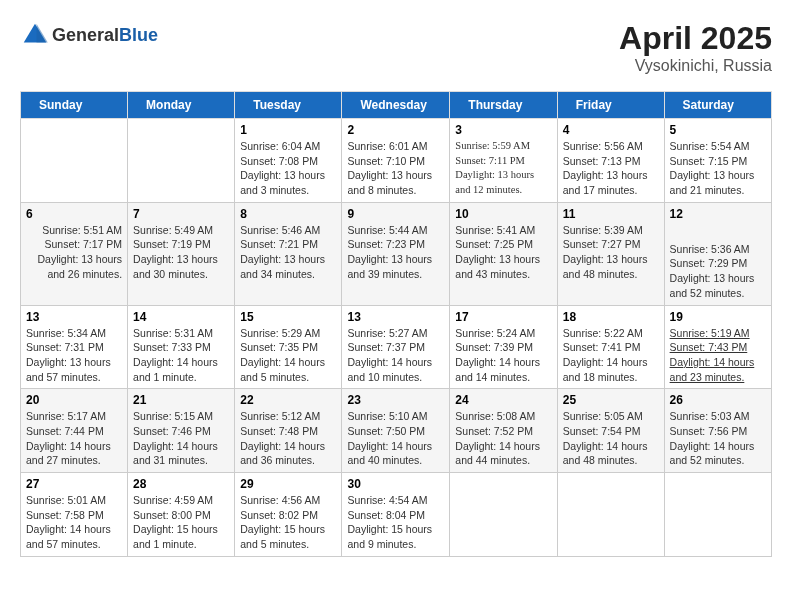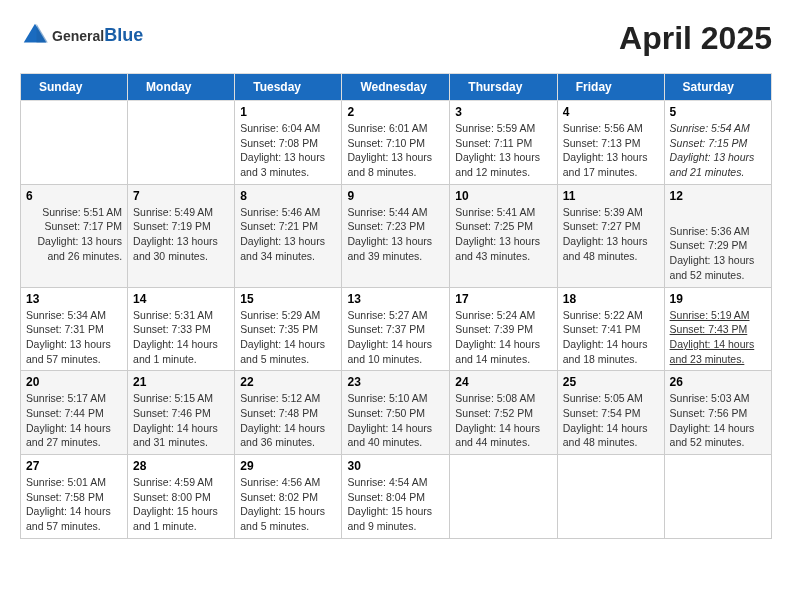--- a/index.html
+++ b/index.html
@@ -87,25 +87,26 @@
 </head>
 <body>
 
 <div class="header-area">
   <div class="logo">
     <svg class="logo-icon" viewBox="0 0 40 40" xmlns="http://www.w3.org/2000/svg">
       <polygon points="20,5 35,30 5,30" fill="#1a6bbf"></polygon>
       <polygon points="22,5 37,30 22,30" fill="#1a5fa8" opacity="0.5"></polygon>
     </svg>
     <div>
-      <span style="font-size:14px;font-weight:bold;color:#333;">General</span><span style="font-size:18px;font-weight:bold;color:#1a5fa8;">Blue</span>
+      <span style="font-size:18px;font-weight:bold;color:#333;">General</span><span style="font-size:18px;font-weight:bold;color:#1a5fa8;">Blue</span>
     </div>
   </div>
   <div class="title-area">
     <div class="month-title">April 2025</div>
+    <div class="location-title">Vysokinichi, Russia</div>
   </div>
 </div>
 
 <table class="calendar">
   <thead>
     <tr>
     <th>Sunday</th>
         <th>Monday</th>
         <th>Tuesday</th>
         <th>Wednesday</th>
@@ -127,35 +128,35 @@
         </td>
         <td>
           <span class="day-number">2</span>
           <div class="day-info" style="white-space: pre-line;">Sunrise: 6:01 AM
 Sunset: 7:10 PM
 Daylight: 13 hours
 and 8 minutes.</div>
         </td>
         <td>
           <span class="day-number">3</span>
-          <div class="day-info" style="white-space: pre-line;">Sunrise: 5:59 AM
+          <div class="day-info" style="white-space: pre-line; font-family: Liberation Serif, serif;">Sunrise: 5:59 AM
 Sunset: 7:11 PM
 Daylight: 13 hours
 and 12 minutes.</div>
         </td>
         <td>
           <span class="day-number">4</span>
           <div class="day-info" style="white-space: pre-line;">Sunrise: 5:56 AM
 Sunset: 7:13 PM
 Daylight: 13 hours
 and 17 minutes.</div>
         </td>
         <td>
           <span class="day-number">5</span>
-          <div class="day-info" style="white-space: pre-line; font-style: italic;">Sunrise: 5:54 AM
+          <div class="day-info" style="white-space: pre-line;">Sunrise: 5:54 AM
 Sunset: 7:15 PM
 Daylight: 13 hours
 and 21 minutes.</div>
         </td>
       </tr>
       <tr class="row-even">
         <td>
           <span class="day-number">6</span>
           <div class="day-info" style="white-space: pre-line; text-align: right;">Sunrise: 5:51 AM
 Sunset: 7:17 PM

